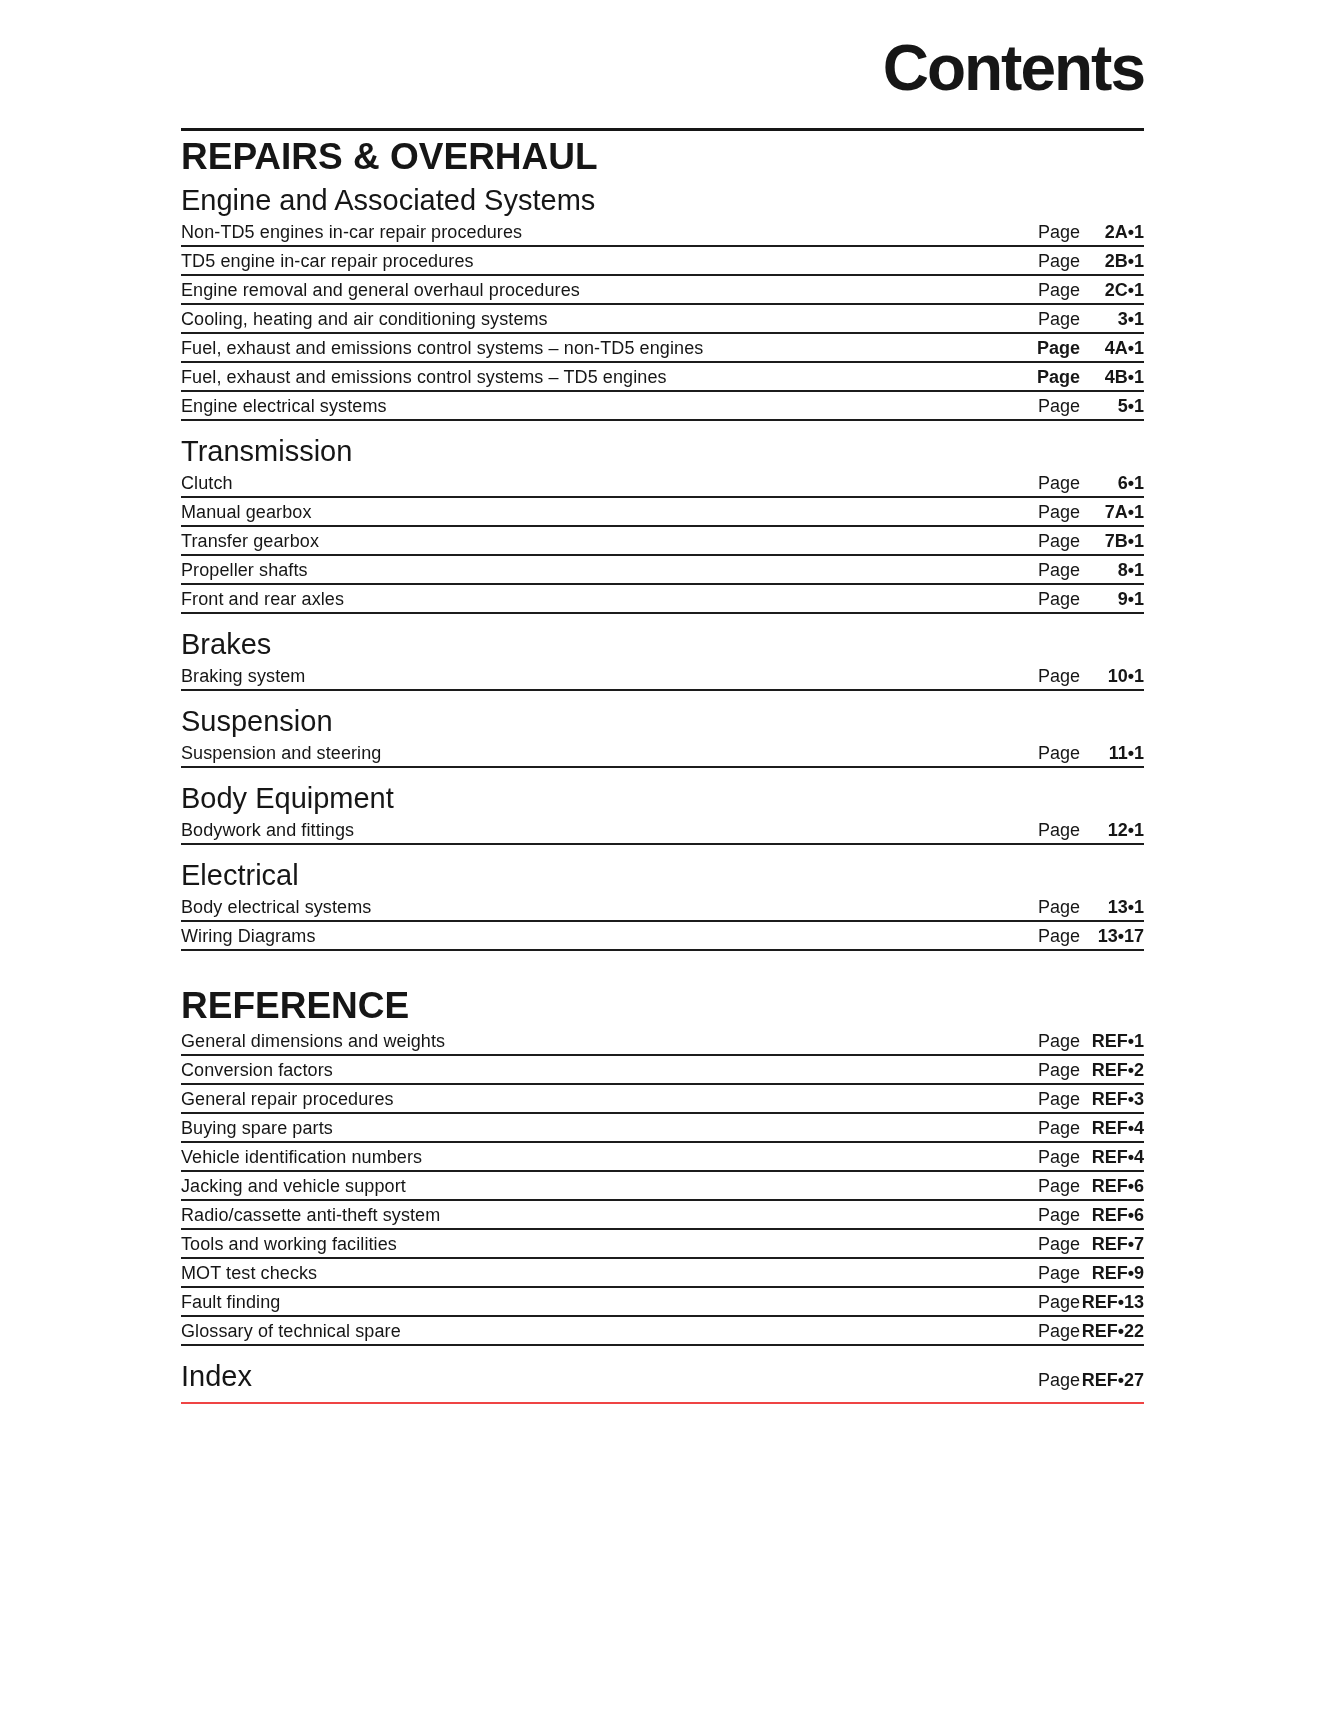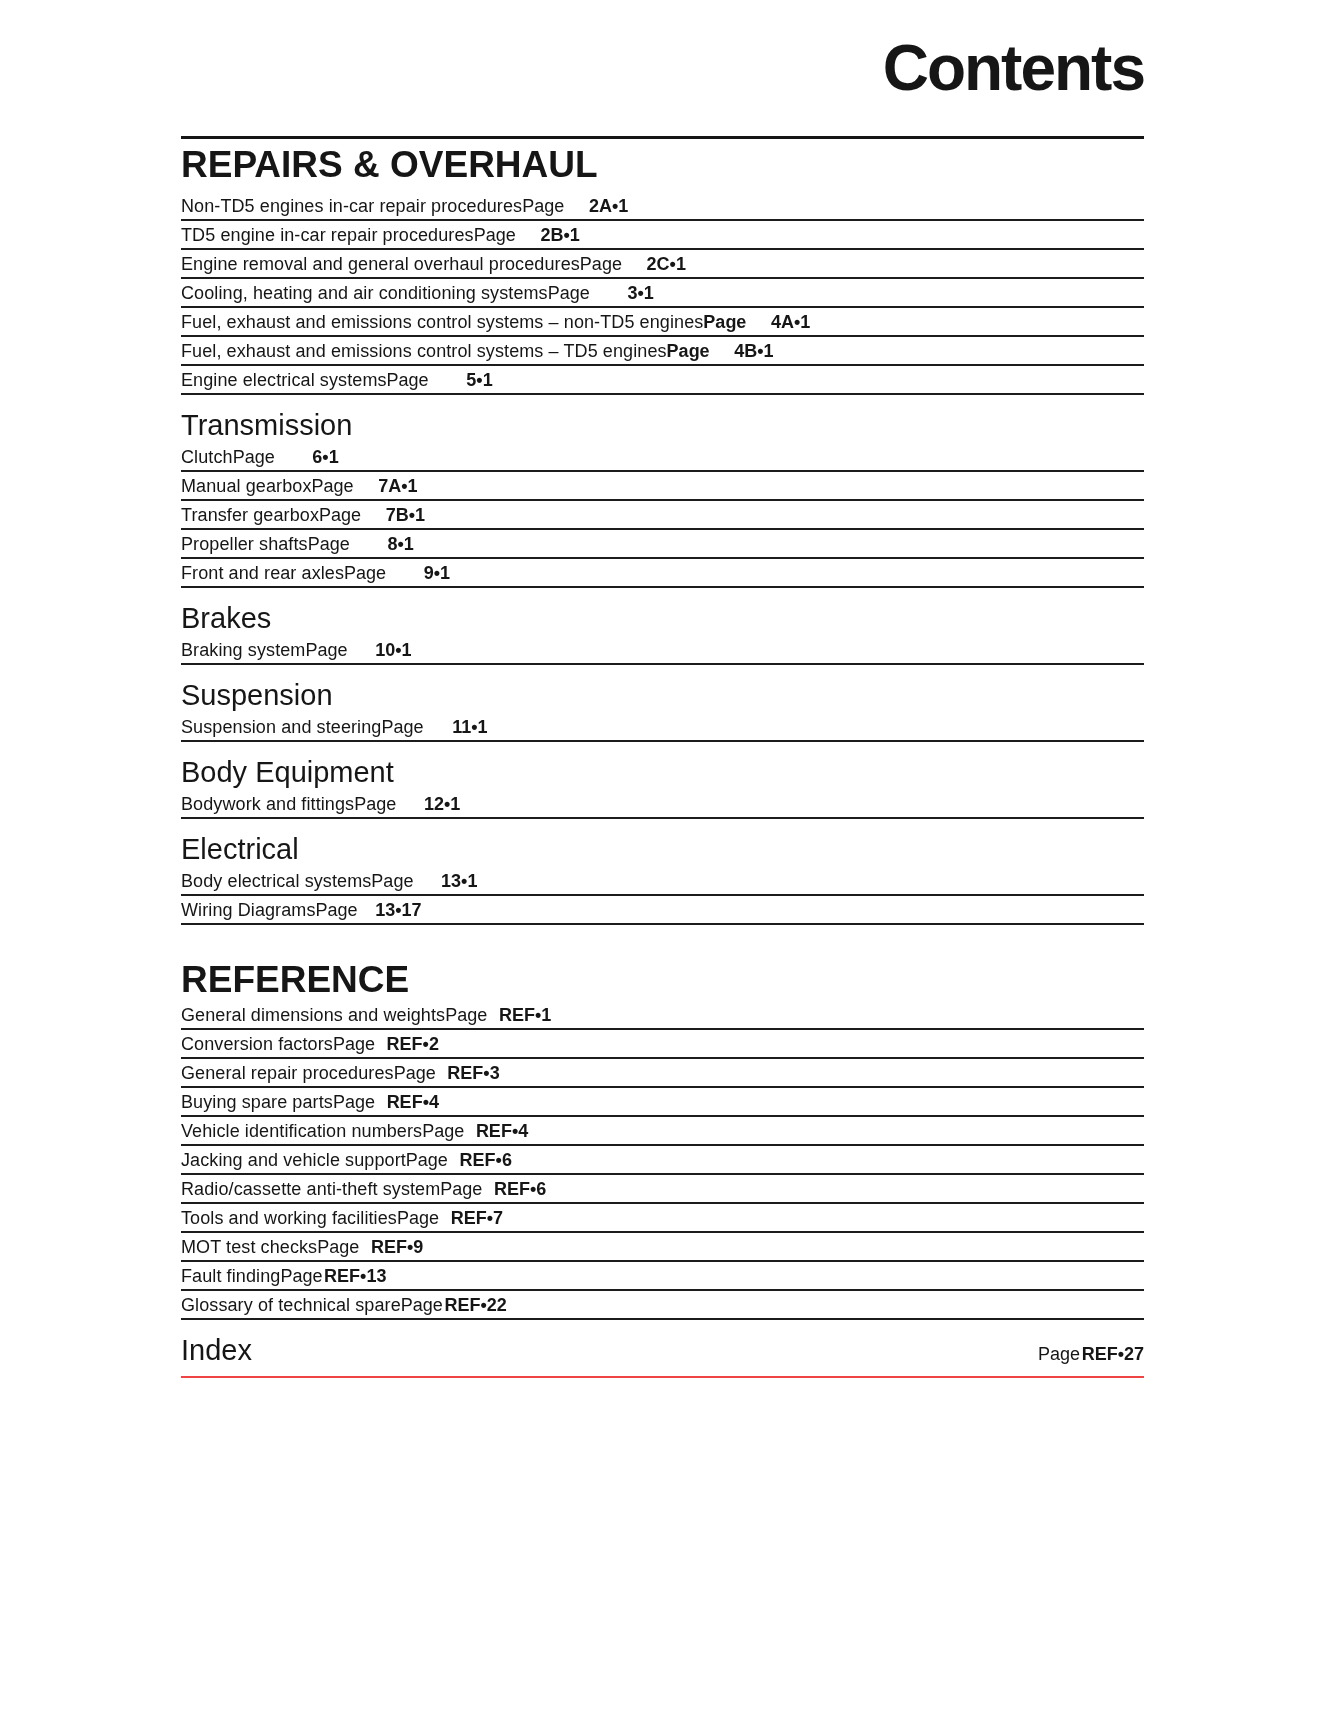--- a/index.html
+++ b/index.html
@@ -21,21 +21,21 @@
     top: 0;
     width: 963px;
   }
   .doc-title {
     margin: 34px 0 0 0;
     font-size: 64px;
     line-height: 68px;
     font-weight: 800;
     letter-spacing: -2px;
     text-align: right;
-    padding-bottom: 34px;
+    padding-bottom: 26px;
     border-bottom: 3px solid #161616;
   }
   .part-heading {
     margin: 7px 0 0 0;
     font-size: 37px;
     line-height: 38px;
     font-weight: 800;
     letter-spacing: 0px;
   }
   .group {
@@ -45,20 +45,21 @@
     margin-top: 8px;
   }
   .group-heading {
     margin: 0 0 1px 0;
     font-size: 29px;
     line-height: 33px;
     font-weight: 400;
   }
   .row {
     display: flex;
+    justify-content: space-between;
     align-items: baseline;
     padding: 4px 0 3px 0;
     border-bottom: 2px solid #1c1c1c;
     font-size: 18px;
     line-height: 20px;
   }
   .lbl {
     letter-spacing: 0.1px;
   }
   .ref {
@@ -105,20 +106,21 @@
 </head>
 <body>
 
 <div class="content">
 
   <h1 class="doc-title">Contents</h1>
 
   <h2 class="part-heading">REPAIRS &amp; OVERHAUL</h2>
 
   <div class="group first">
+    <h3 class="group-heading">Engine and Associated Systems</h3>
     <div class="row">
       <span class="lbl">Non-TD5 engines in-car repair procedures</span>
       <span class="ref"><span class="pw">Page</span><span class="pn">2A•1</span></span>
     </div>
     <div class="row">
       <span class="lbl">TD5 engine in-car repair procedures</span>
       <span class="ref"><span class="pw">Page</span><span class="pn">2B•1</span></span>
     </div>
     <div class="row">
       <span class="lbl">Engine removal and general overhaul procedures</span>

